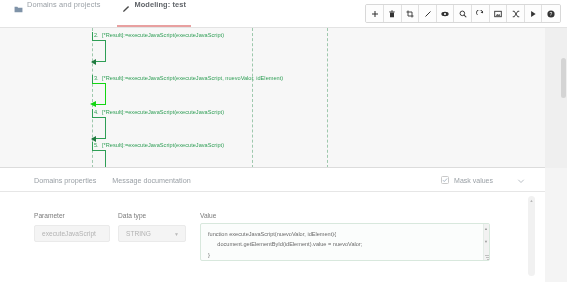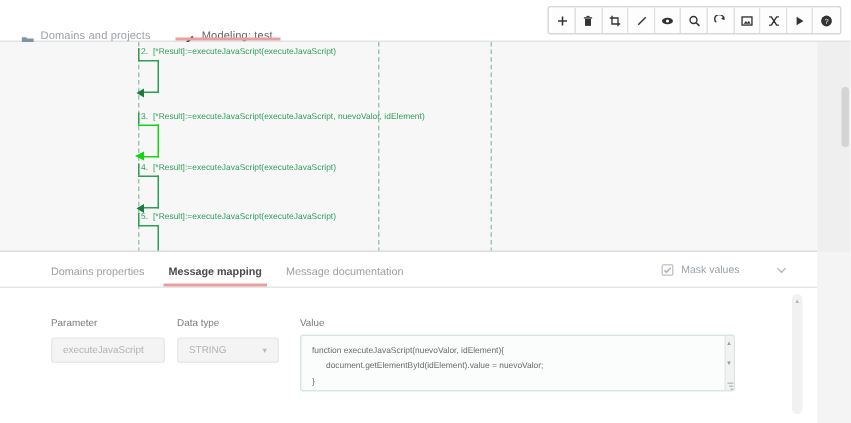--- a/index.html
+++ b/index.html
@@ -23,35 +23,35 @@
     background: #ffffff;
     border-bottom: 1px solid #e3e3e3;
   }
   .nav-left {
     position: absolute; left: 14px; top: 0;
     height: 28px;
     display: flex; align-items: center;
     gap: 0px;
   }
   .nav-item {
-    display: flex; align-items: flex-end;
+    display: flex; align-items: flex-start;
     gap: 4px;
     padding: 0 9px 0 0;
     height: 28px;
     margin-right: 12px;
     position: relative;
     cursor: pointer;
   }
   .nav-item .nav-label {
     font-size: 7.4px;
     color: #9aa0a6;
     letter-spacing: 0.1px;
     white-space: nowrap;
   }
-  .nav-item.active .nav-label { color: #5f6368; font-weight: normal; }
+  .nav-item.active .nav-label { color: #5f6368; font-weight: bold; }
   .nav-item.active::after {
     content: "";
     position: absolute; left: -4px; right: 4px; bottom: 1px;
     height: 1.6px;
     background: #e8a0a0;
   }
   .nav-ico { width: 9px; height: 9px; display: block; flex: 0 0 auto; }
 
   
   .toolbar {
@@ -441,23 +441,20 @@
 
   <div class="diagram-gutter">
     <div class="diag-scroll"></div>
   </div>
 
   <div class="tabs-row">
     <div class="tabs">
       <div class="tab">
         <span>Domains properties</span>
       </div>
-      <div class="tab active">
-        <span>Message mapping</span>
-      </div>
       <div class="tab">
         <span>Message documentation</span>
       </div>
     </div>
 
     <div class="mask-group">
       <span class="cbx">
         <span>
           <svg viewBox="0 0 16 16">
               <path fill="none" stroke="#a9b6c4" stroke-width="2.6" d="M2.5 8.4l3.6 3.8L13.6 4"></path>

